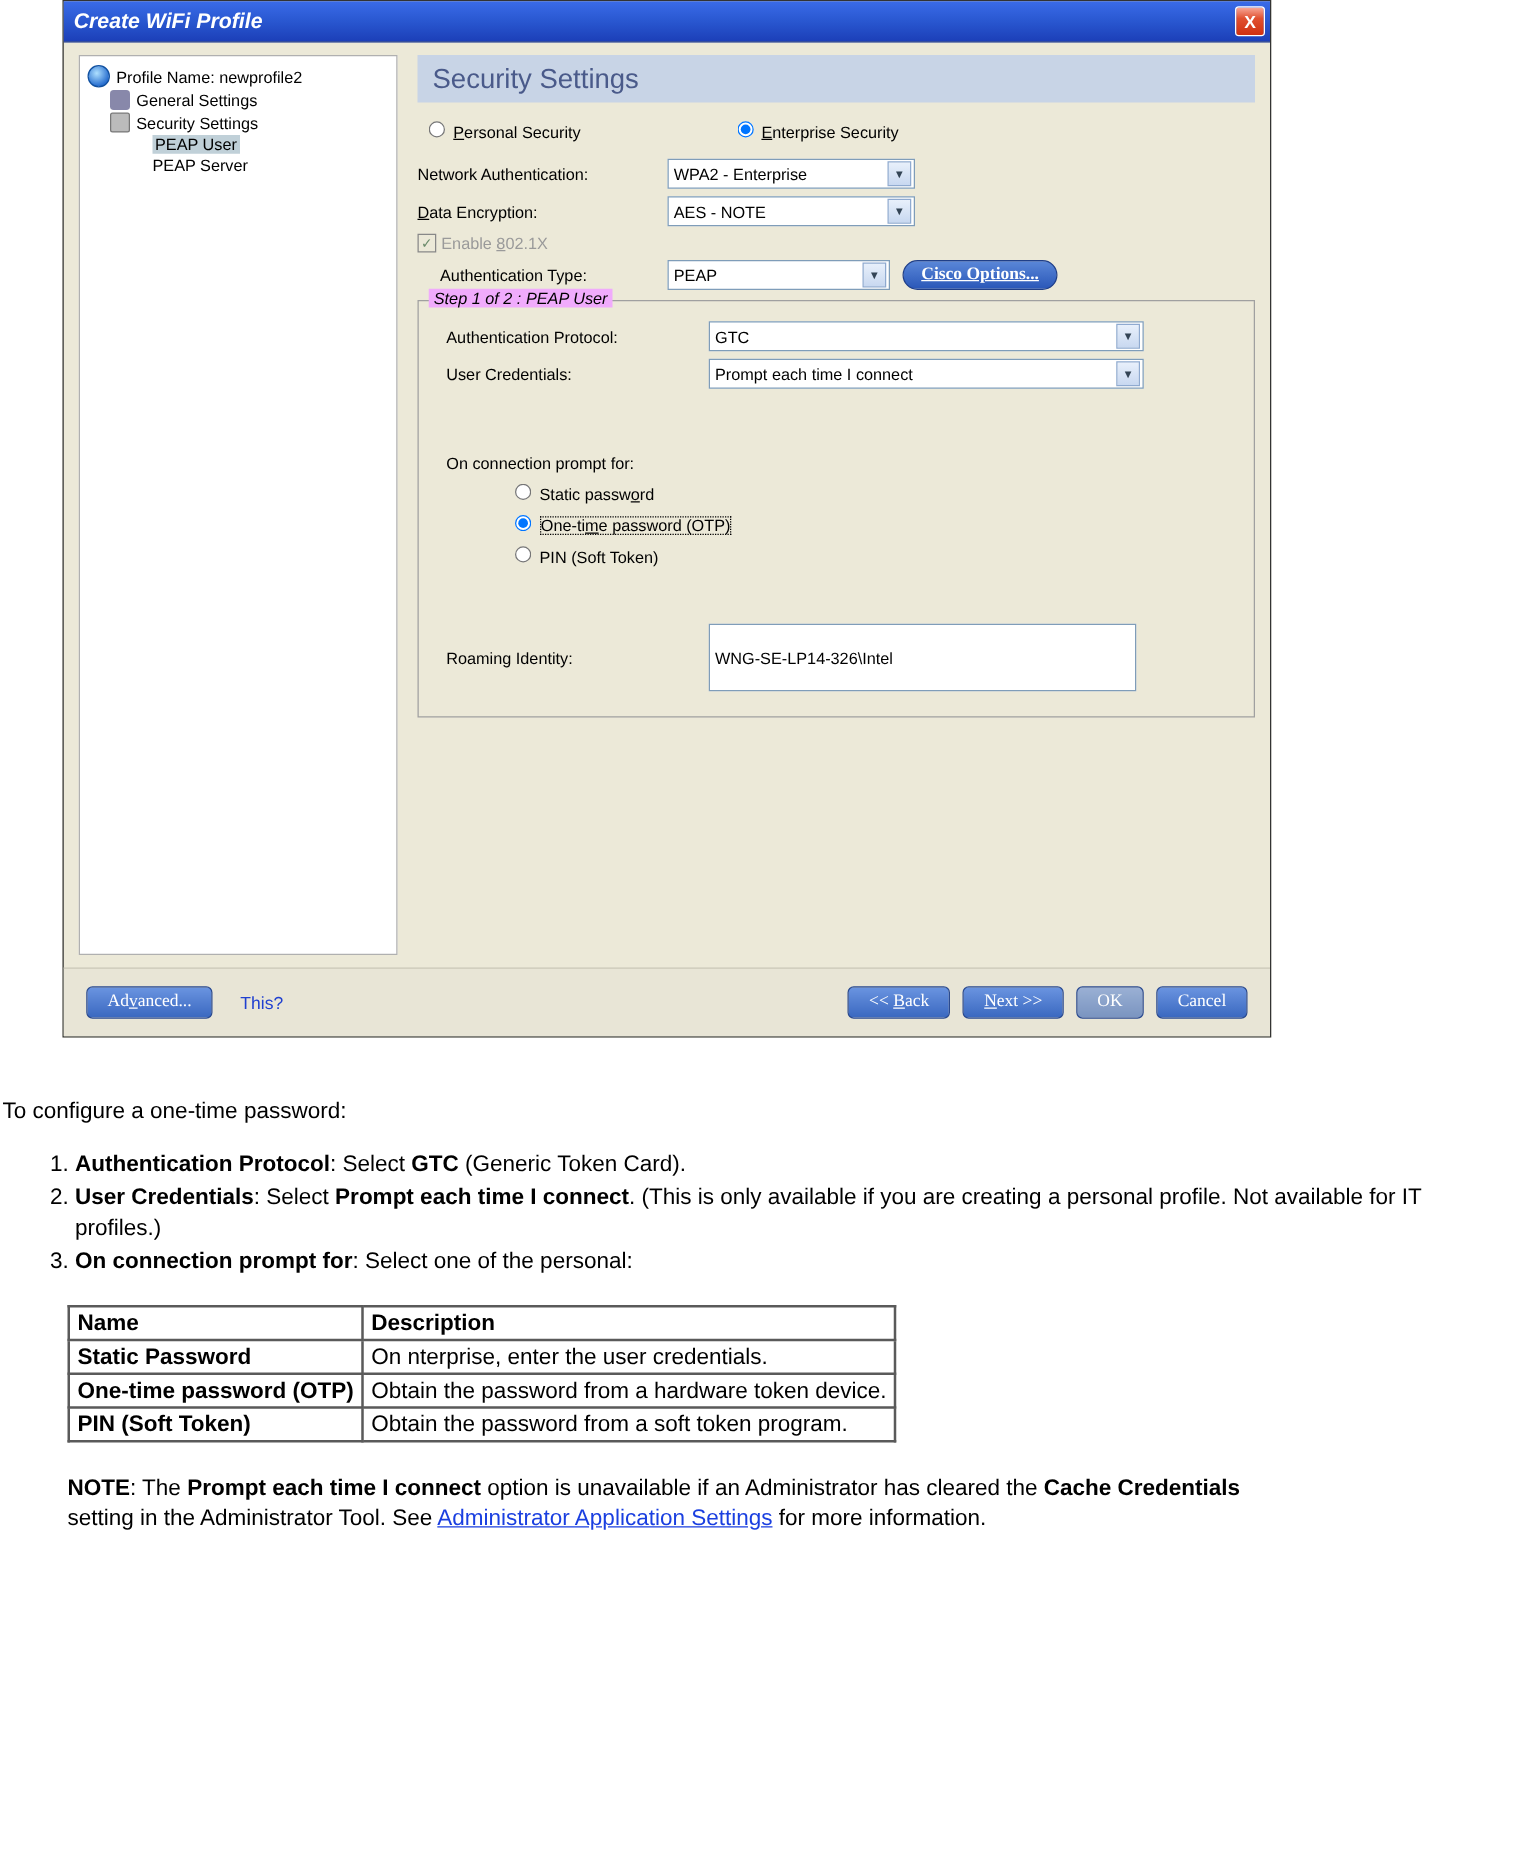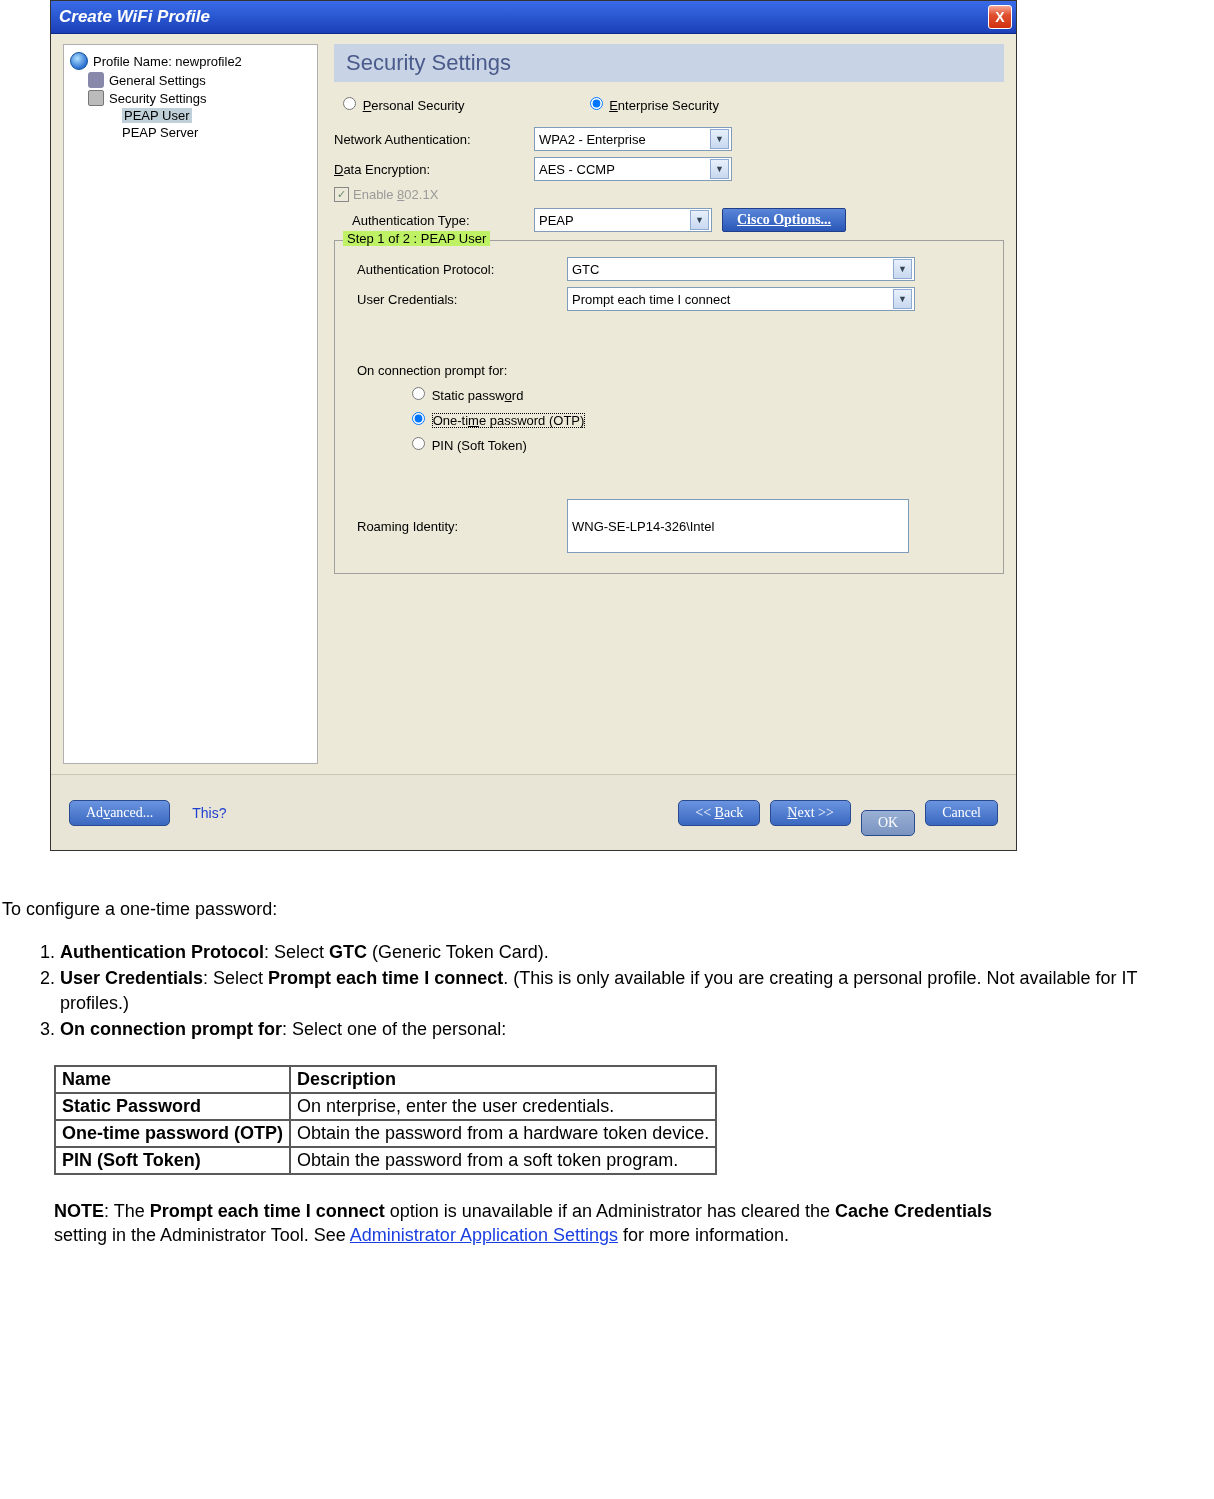--- a/index.html
+++ b/index.html
@@ -19,30 +19,30 @@
   .lock-icon { width:14px;height:14px;background:#bbb;border:1px solid #777;border-radius:2px;position:relative; }
   .mainpane { flex:1; padding-left:16px; }
   .section-head { background:#c8d4e6; font-family:Tahoma,Arial,sans-serif; color:#4a5a8a; font-size:22px; padding:6px 12px; margin-bottom:12px; }
   .row { display:flex; align-items:center; margin:6px 0; }
   .row label { display:inline-block; }
   .radiorow { display:flex; gap:120px; margin:8px 4px 14px 4px; }
   .field-label { width:200px; }
   .xp-select { background:#fff; border:1px solid #7f9db9; height:22px; display:inline-flex; align-items:center; padding:0 2px 0 4px; font-size:13px; }
   .xp-select .arrow { width:17px; height:18px; background:linear-gradient(#e8f0fb,#c8d8f0); border:1px solid #8faad0; margin-left:auto; display:flex; align-items:center; justify-content:center; font-size:9px; color:#345; }
   .xp-input { background:#fff; border:1px solid #7f9db9; height:20px; padding:16px 4px; font-size:13px; display:inline-flex; align-items:center; }
-  .cisco-btn { background:linear-gradient(#5a87d8,#2a57b8); color:#fff; border:1px solid #203f88; border-radius:2px; padding:3px 14px; font-family:Tahoma; font-size:14px; font-weight:bold; text-decoration:underline; margin-left:10px; }
+  .cisco-btn { background:linear-gradient(#5a87d8,#2a57b8); color:#fff; border:1px solid #203f88; border-radius:12px; padding:3px 14px; font-family:Tahoma; font-size:14px; font-weight:bold; text-decoration:underline; margin-left:10px; }
   .groupbox { border:1px solid #a0a0a0; margin-top:8px; padding:10px 12px 14px 12px; position:relative; }
-  .groupbox .legend { position:absolute; top:-10px; left:8px; background:#bef264; padding:0 4px; font-size:13px; }
+  .groupbox .legend { position:absolute; top:-10px; left:8px; background:#f0abfc; padding:0 4px; font-size:13px;font-style:italic; }
   .disabled { color:#9a9a9a; }
   .check { width:13px;height:13px;border:1px solid #888;background:#ece9d8;display:inline-flex;align-items:center;justify-content:center;font-size:11px;color:#6a8a6a;margin-right:4px; }
   .dotted { outline:1px dotted #000; outline-offset:-1px; padding:0 1px; }
   .buttonbar { background:#e8e5d6; padding:14px 18px; display:flex; align-items:center; gap:10px; margin-top:10px; border-top:1px solid #cac7b8; }
   .xp-btn { background:linear-gradient(#6a94e0,#3a68c0); color:#fff; border:1px solid #2a4a90; border-radius:5px; padding:4px 16px; font-family:Tahoma; font-size:14px; cursor:pointer; }
   .xp-btn u { text-decoration:underline; }
-  .xp-btn.dim { background:linear-gradient(#9ab0d4,#7a94c0);margin-top:21px; }
+  .xp-btn.dim { background:linear-gradient(#9ab0d4,#7a94c0); }
   .help-link { color:#2040d0; font-size:14px; margin-left:12px; }
   
   .doc { font-family:Verdana,Arial,sans-serif; font-size:18px; padding:30px 0 0 2px; width:1200px; }
   .doc ol { margin:20px 0 0 0; padding-left:58px; }
   .doc ol li { margin:2px 0; line-height:1.35; }
   .doc table { border-collapse:collapse; margin:24px 0 8px 52px; }
   .doc th, .doc td { border:2px solid #5a5a5a; padding:2px 6px; text-align:left; font-size:18px; vertical-align:top; }
   .doc th { font-weight:bold; }
   .doc .note { margin:24px 0 0 52px; width:980px; line-height:1.35; }
   .doc a { color:#1a3fe0; text-decoration:underline; }
@@ -87,21 +87,21 @@
         <div class="row">
           <span class="field-label">Network Authentication:</span>
           <span class="xp-select" style="width:190px">
               <span>WPA2 - Enterprise</span>
               <span class="arrow">▼</span>
             </span>
         </div>
         <div class="row">
           <span class="field-label"><u class="hk">D</u>ata Encryption:</span>
           <span class="xp-select" style="width:190px">
-              <span>AES - CCMP</span>
+              <span>AES - NOTE</span>
               <span class="arrow">▼</span>
             </span>
         </div>
         <div class="row disabled">
           <span class="check">✓</span>
           <span>Enable <u class="hk">8</u>02.1X</span>
         </div>
         <div class="row" style="padding-left:18px">
           <span style="width:182px">Authentication Type:</span>
           <span class="xp-select" style="width:170px">

